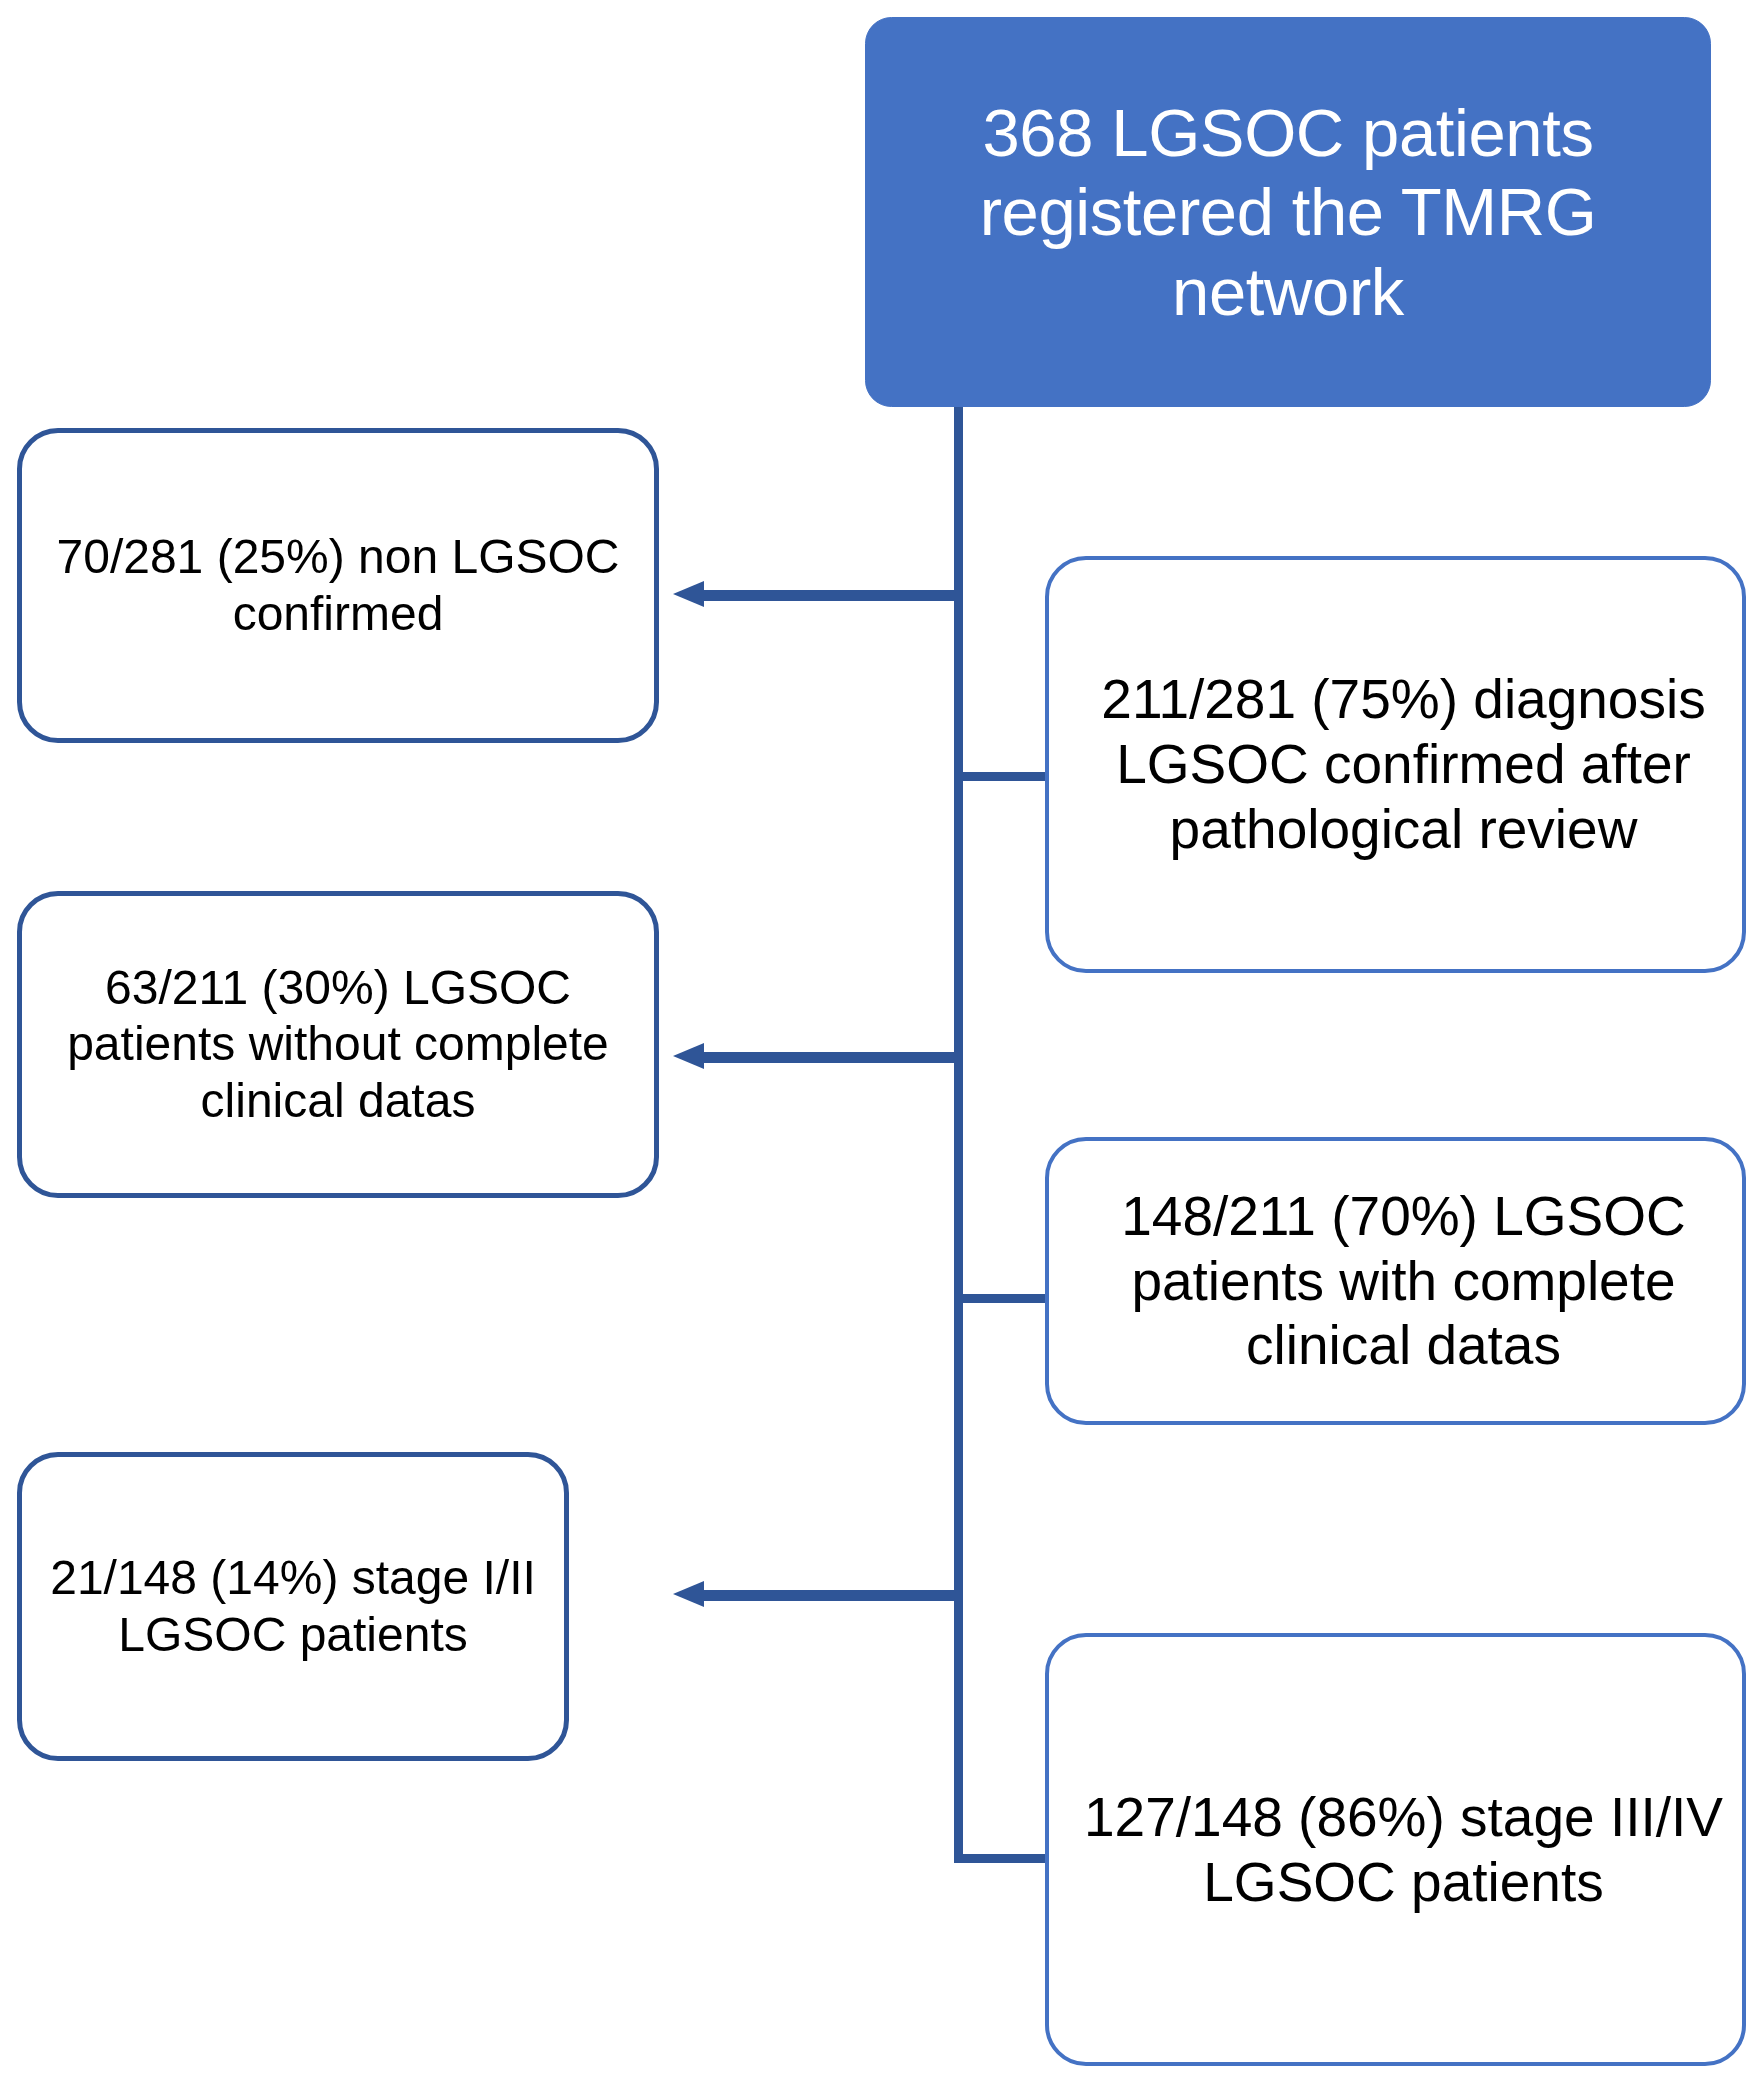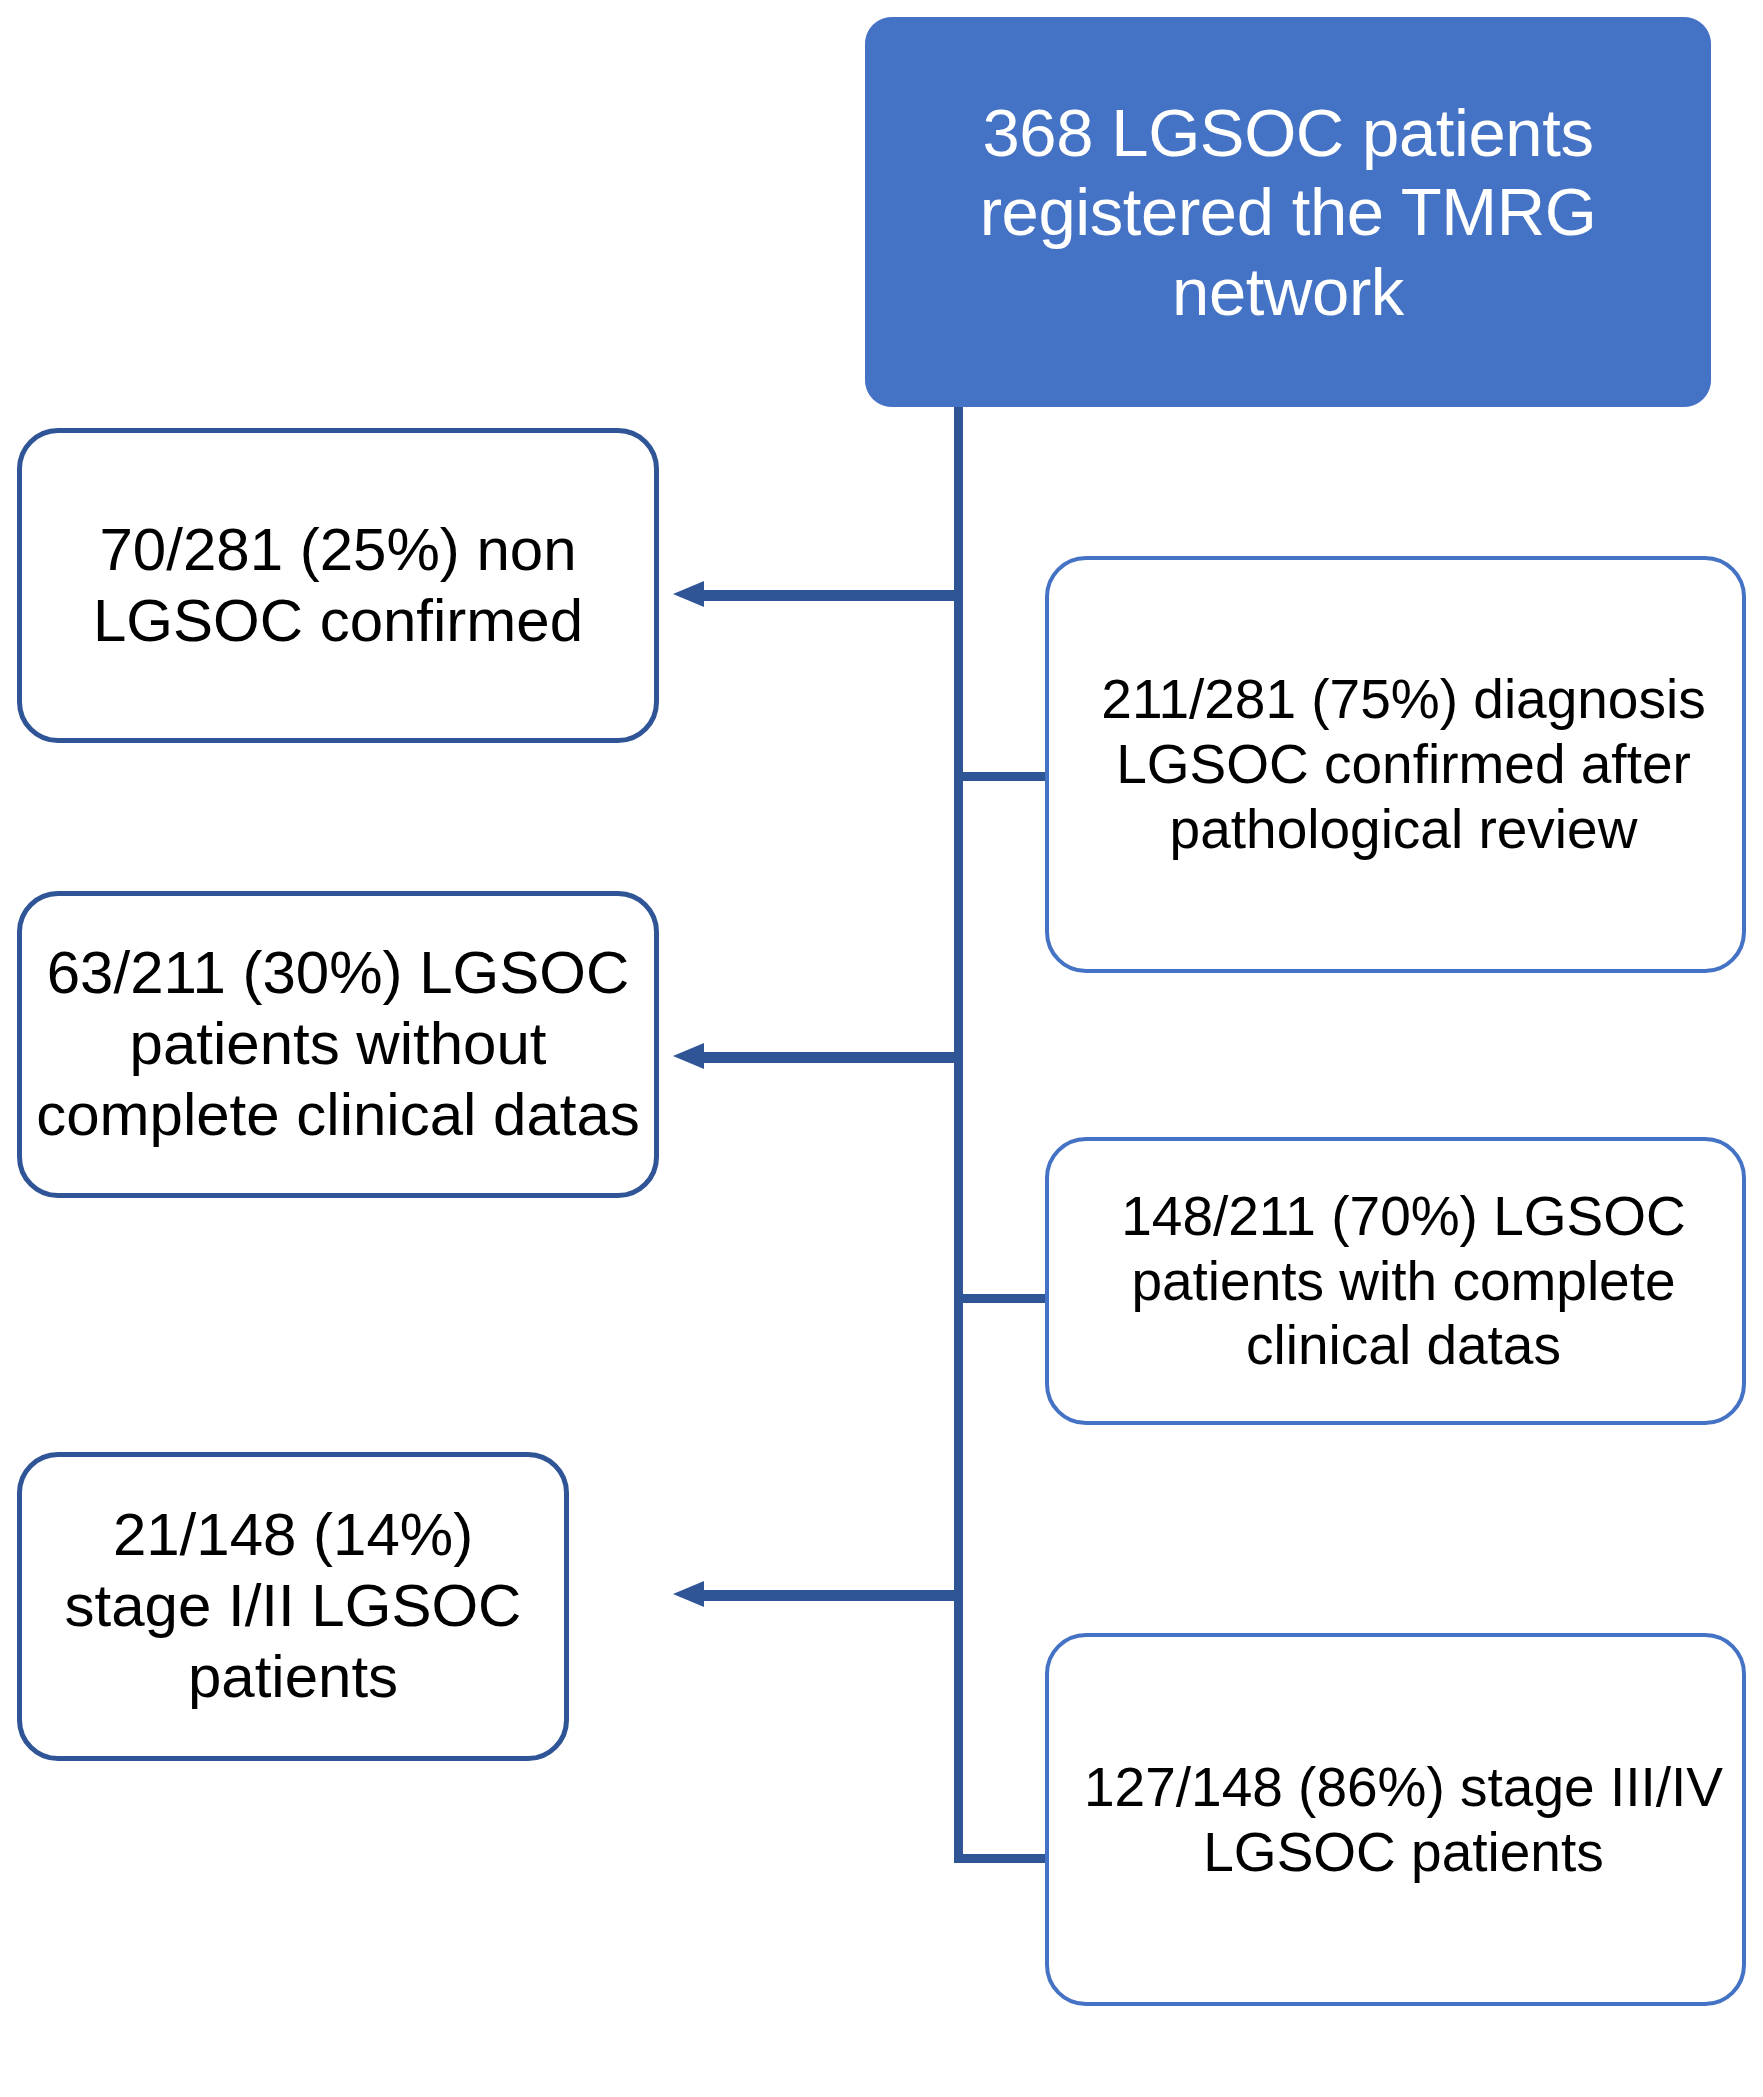--- a/index.html
+++ b/index.html
@@ -35,21 +35,21 @@
     color: #ffffff;
     font-size: 67px;
     letter-spacing: -0.4px;
   }
 
   .node-left {
     background: #ffffff;
     border: 5.5px solid #2F5597;
     border-radius: 41px;
     color: #000000;
-    font-size: 60px;
+    font-size: 48px;
   }
 
   .node-right {
     background: #ffffff;
     border: 4.7px solid #4472C4;
     border-radius: 41px;
     color: #000000;
     font-size: 55px;
     padding-left: 16px;
   }
@@ -127,21 +127,21 @@
   </div>
 
   <div class="node node-right" style="left:1045px; top:556px; width:701px; height:417px;">
     <span class="node-label">211/281 (75%) diagnosis LGSOC confirmed after pathological review</span>
   </div>
 
   <div class="node node-right" style="left:1045px; top:1095px; width:701px; height:288px;margin-top:42px;">
     <span class="node-label">148/211 (70%) LGSOC patients with complete clinical datas</span>
   </div>
 
-  <div class="node node-right" style="left:1045px; top:1633px; width:701px; height:373px;">
+  <div class="node node-right" style="left:1045px; top:1633px; width:701px; height:433px;">
     <span class="node-label">127/148 (86%) stage III/IV LGSOC patients</span>
   </div>
 
   <div class="node node-left" style="left:17px; top:428px; width:642px; height:315px;">
     <span class="node-label">70/281 (25%) non LGSOC confirmed</span>
   </div>
 
   <div class="node node-left" style="left:17px; top:891px; width:642px; height:307px;">
     <span class="node-label">63/211 (30%) LGSOC patients without complete clinical datas</span>
   </div>

